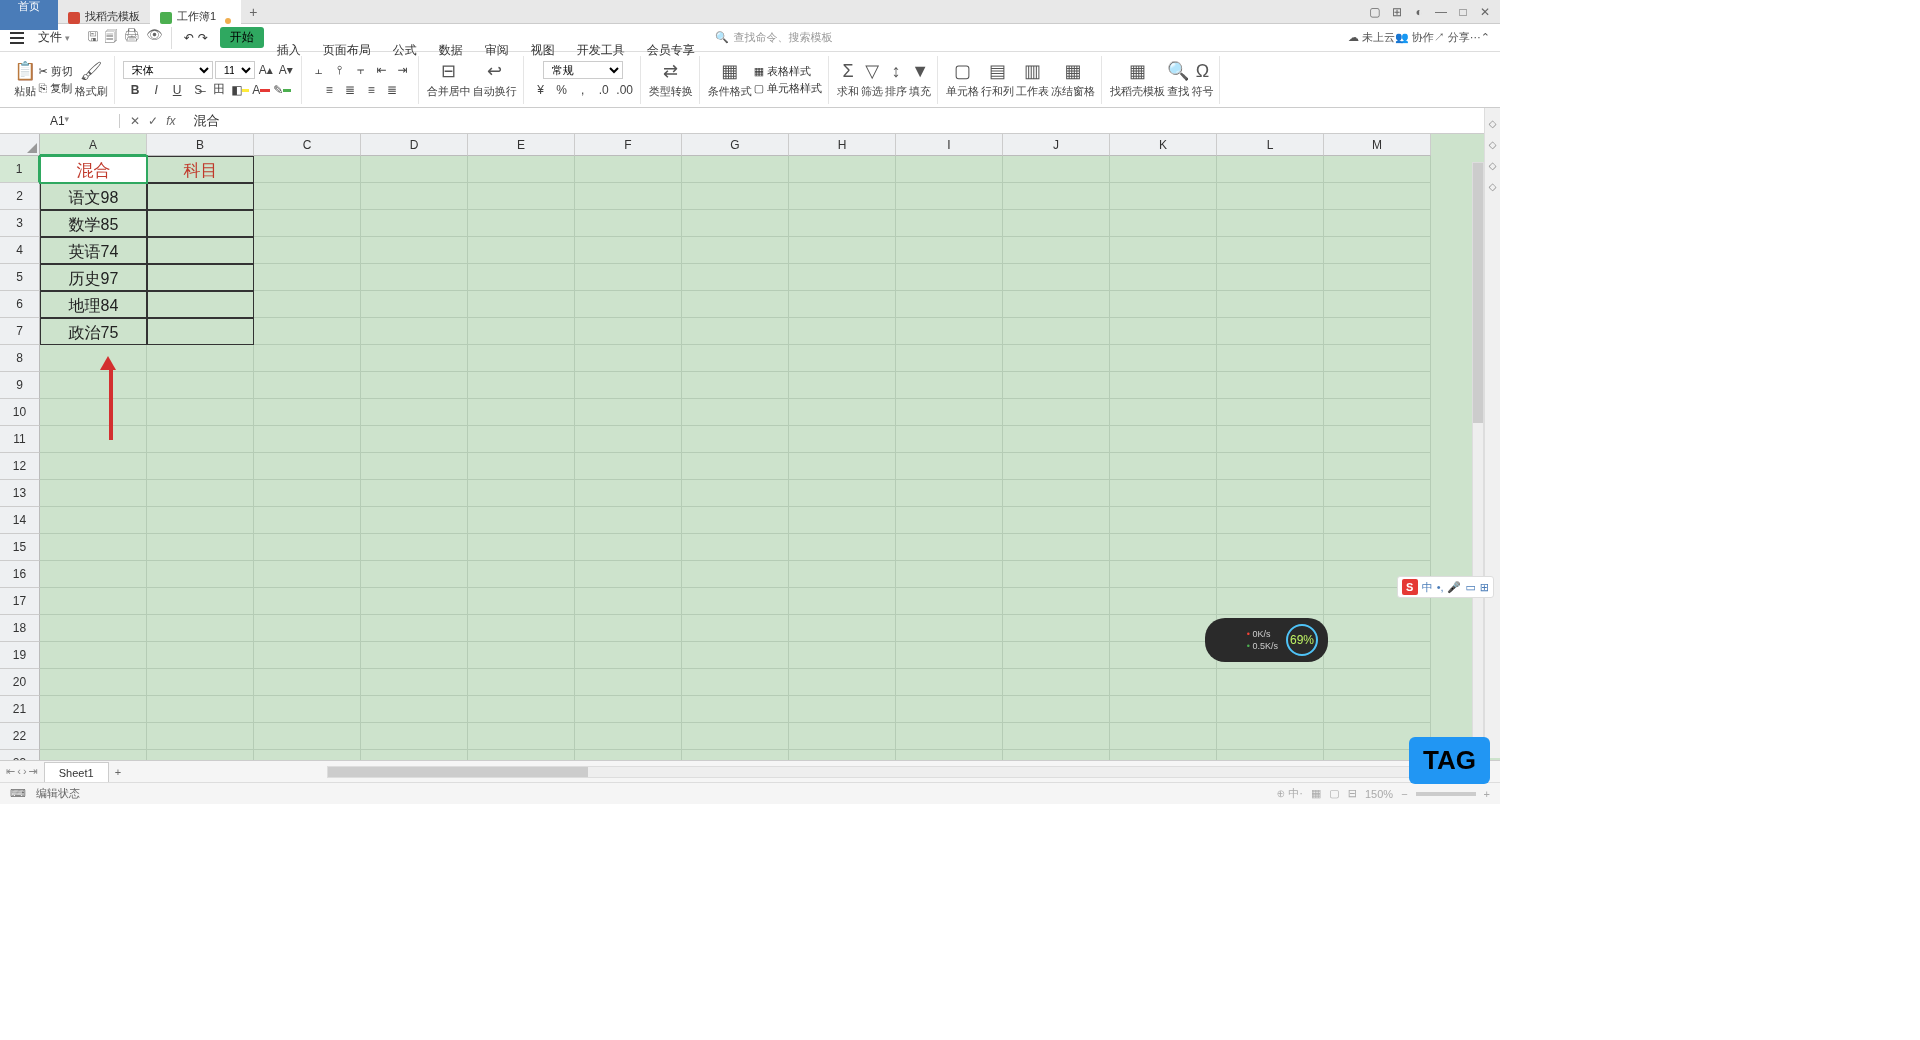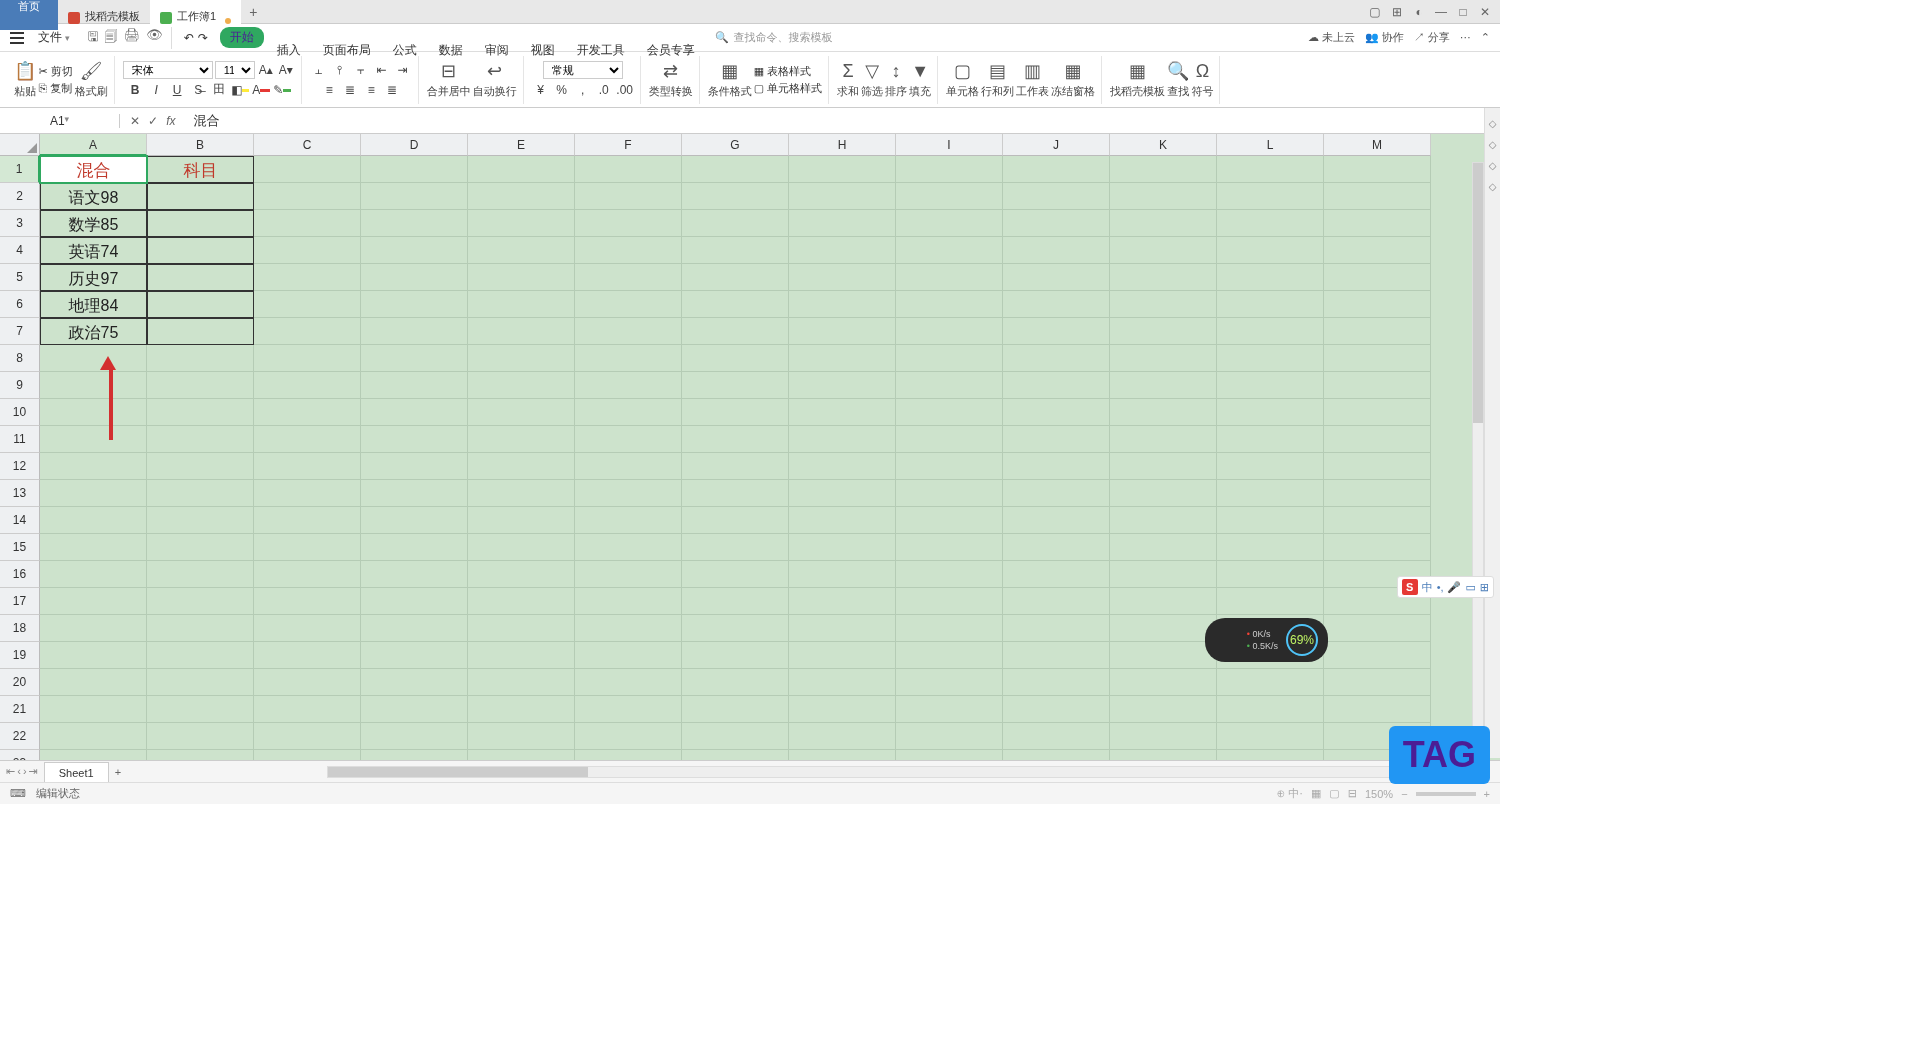--- a/index.html
+++ b/index.html
@@ -20,23 +20,23 @@
 
 
 .menubar { height: 28px; display: flex; align-items: center; padding: 0 10px; gap: 4px; border-bottom: 1px solid #ddd; background: #fff; }
 .menu-burger { width: 14px; height: 12px; display: flex; flex-direction: column; justify-content: space-between; margin-right: 4px; }
 .menu-burger span { height: 2px; background: #333; }
 .menu-file { font-size: 12px; padding: 0 6px; display: flex; align-items: center; gap: 3px; }
 .menu-quick { display: flex; gap: 6px; margin-left: 8px; padding-right: 8px; border-right: 1px solid #ddd; }
 .menu-quick span { color: #666; font-size: 13px; }
 .menu-undo { display: flex; gap: 4px; padding: 0 8px; }
 .menu-tab { padding: 12px 9px; font-size: 12px; height: 28px; line-height: 28px; }
-.menu-tab.active { background: #2fa860; color: #4c1d95; border-radius: 9px; padding: 2px 10px; height: auto; line-height: normal; }
+.menu-tab.active { background: #2fa860; color: #000000; border-radius: 3px; padding: 2px 10px; height: auto; line-height: normal; }
 .menu-search { margin-left: 8px; color: #999; font-size: 11px; display: flex; align-items: center; gap: 4px; }
-.menu-right { margin-left: auto; display: flex; gap: 10px; align-items: center; font-size: 11px; color: #555; }
+.menu-right { margin-left: auto; display: flex; align-items: center; font-size: 11px; color: #555; }
 
 
 .ribbon { height: 56px; display: flex; align-items: center; padding: 0 8px; border-bottom: 1px solid #ccc; background: #fff; gap: 2px; }
 .rib-group { display: flex; flex-direction: column; align-items: center; padding: 0 6px; border-right: 1px solid #e5e5e5; height: 48px; justify-content: center; gap: 2px; }
 .rib-group.tall { flex-direction: row; }
 .rib-stack { display: flex; flex-direction: column; gap: 2px; font-size: 11px; }
 .rib-stack-item { display: flex; align-items: center; gap: 3px; }
 .rib-big { display: flex; flex-direction: column; align-items: center; font-size: 11px; gap: 2px; }
 .rib-big-icon { font-size: 18px; color: #555; }
 .rib-label { font-size: 11px; color: #444; }
@@ -89,21 +89,21 @@
 .status-right { margin-left: auto; display: flex; gap: 8px; align-items: center; color: #aaa; }
 
 
 .right-strip { position: absolute; right: 0; top: 108px; width: 16px; background: #f0f0f0; height: 650px; border-left: 1px solid #ddd; display: flex; flex-direction: column; align-items: center; gap: 10px; padding-top: 10px; }
 .right-strip span { font-size: 10px; color: #888; }
 
 
 .watermark { position: absolute; right: 10px; bottom: 28px; text-align: center; z-index: 5; pointer-events: none; }
 .wm-line1 { font-size: 36px; font-weight: bold; color: #e53935; letter-spacing: 2px; }
 .wm-line2 { font-size: 20px; font-weight: bold; color: #1976d2; margin-top: -2px; }
-.wm-tag { position: absolute; right: -2px; top: -6px; background: #2196f3; color: #4c1d95; font-size: 36px; font-weight: bold; padding: 8px 14px; border-radius: 6px; }
+.wm-tag { position: absolute; right: -2px; top: -6px; background: #2196f3; color: #000000; font-size: 26px; font-weight: bold; padding: 8px 14px; border-radius: 6px; }
 .wm-wrap { display: flex; align-items: center; gap: 10px; }
 
 
 .speed-widget { position: absolute; right: 172px; top: 618px; background: #2a2a2a; border-radius: 20px; padding: 6px 10px; display: flex; align-items: center; gap: 8px; color: #ccc; font-size: 9px; z-index: 4; }
 .speed-circle { width: 32px; height: 32px; border-radius: 50%; border: 2px solid #4fc3f7; display: flex; align-items: center; justify-content: center; font-size: 12px; color: #bef264; }
 .speed-lines { display: flex; flex-direction: column; gap: 2px; margin-left: 32px; }
 .speed-lines span::before { content: "• "; color: #4caf50; }
 .speed-lines span:first-child::before { color: #f44336; }
 
 

